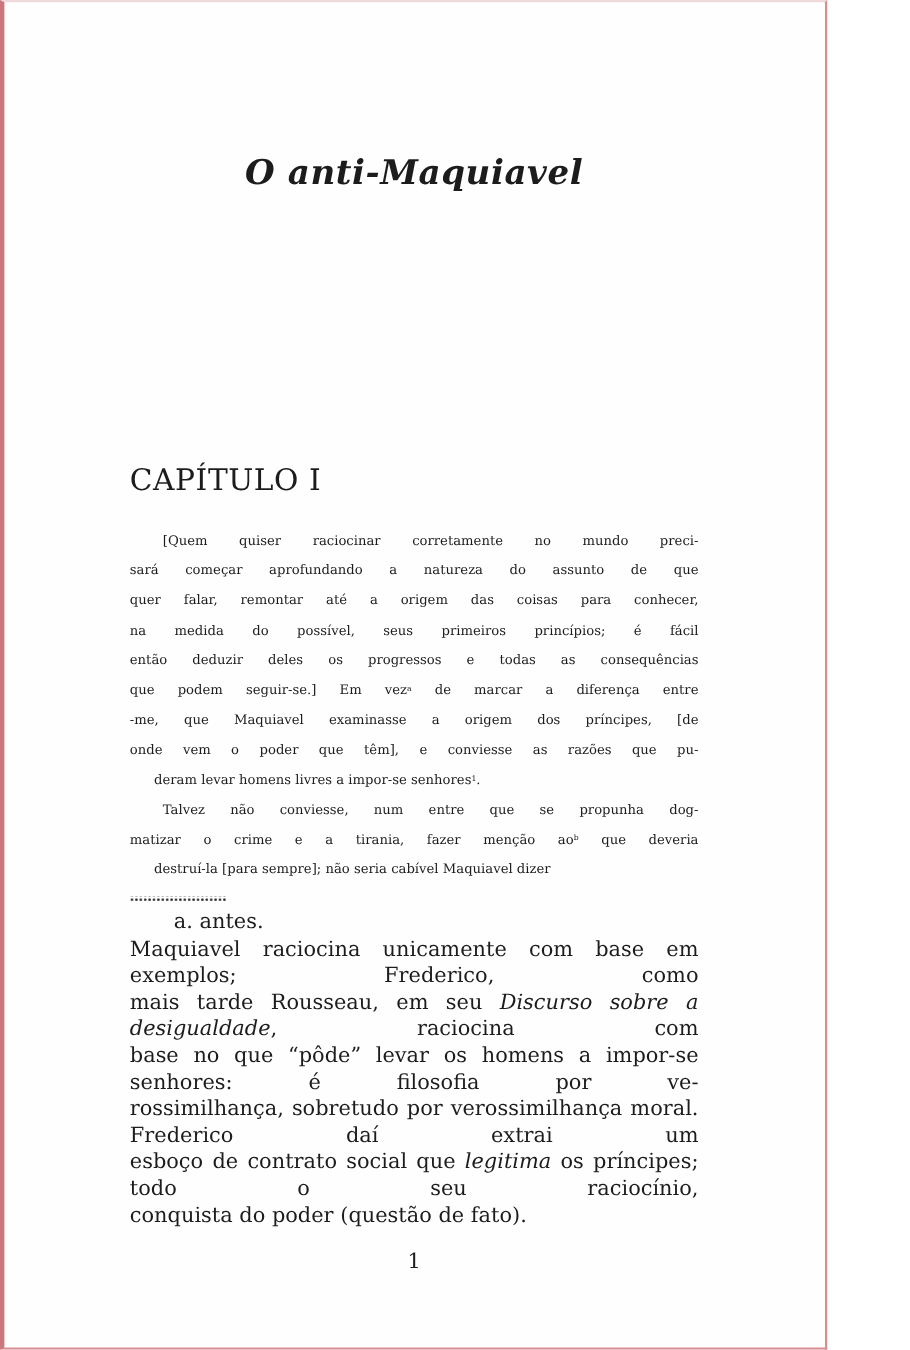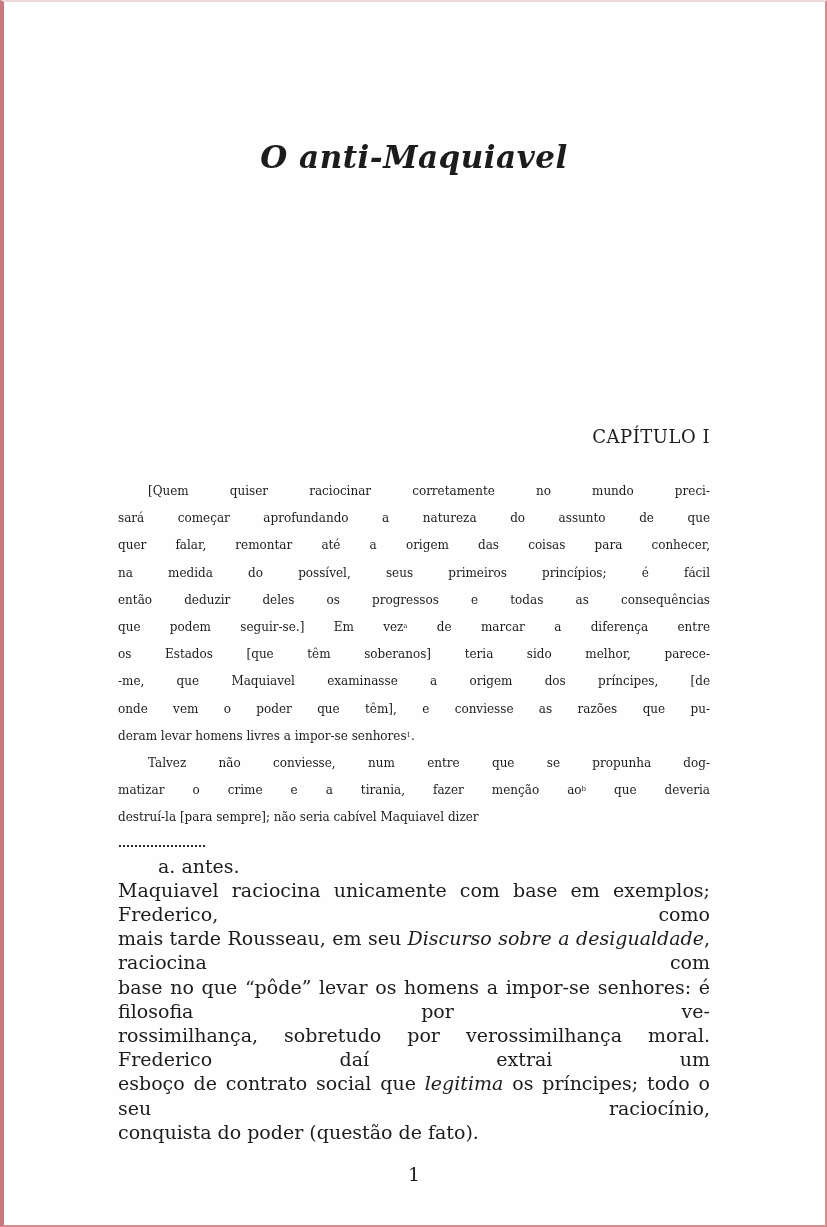--- a/index.html
+++ b/index.html
@@ -2,21 +2,21 @@
 <html><head>
 <meta charset="utf-8">
 <style>
   html, body {
     margin: 0;
     padding: 0;
     background: #ffffff;
   }
   .page {
     position: relative;
-    width: 827px;
+    width: 752px;
     height: 1227px;
     box-sizing: border-box;
     background: #fefefe;
     border-top: 2px solid #eedadb;
     border-left: 4px solid #c9797e;
     border-right: 2px solid #d68e91;
     border-bottom: 2px solid #d68e91;
     padding: 0 115px 0 114px;
     overflow: hidden;
     font-family: "DejaVu Serif", "Liberation Serif", serif;
@@ -26,36 +26,36 @@
     margin: 136px 0 0 0;
     font-size: 31px;
     line-height: 39px;
     font-weight: bold;
     font-style: italic;
     text-align: center;
     letter-spacing: 0.5px;
   }
   .chapter {
     margin: 246px 0 0 0;
-    font-size: 18px;
+    font-size: 27px;
     line-height: 27px;
     font-weight: normal;
-    text-align: right;
+    text-align: left;
     letter-spacing: 0.5px;
   }
   .body-text {
     margin-top: 28px;
     font-size: 12px;
     line-height: 27.2px;
   }
   .line {
     text-align: justify;
     text-align-last: justify;
   }
-  .line.no-just { text-align-last: left; }
+  .line.no-just { text-align-last: left; margin-left: 22px; }
   .line.indent { text-indent: 30px; }
   .sup {
     font-size: 0.58em;
     vertical-align: 0.45em;
     line-height: 0;
   }
   .italic { font-style: italic; }
   .footnote-sep {
     margin-top: 11px;
     width: 88px;
@@ -90,21 +90,20 @@
 
   <h2 class="chapter">CAPÍTULO I</h2>
 
   <div class="body-text" id="body-text">
       <div class="line indent"><span>[Quem quiser raciocinar corretamente no mundo preci-</span></div>
       <div class="line"><span>sará começar aprofundando a natureza do assunto de que</span></div>
       <div class="line"><span>quer falar, remontar até a origem das coisas para conhecer,</span></div>
       <div class="line"><span>na medida do possível, seus primeiros princípios; é fácil</span></div>
       <div class="line"><span>então deduzir deles os progressos e todas as consequências</span></div>
       <div class="line"><span>que podem seguir-se.] Em vez</span><span class="sup">a</span><span> de marcar a diferença entre</span></div>
-      <div class="line"><span>os Estados [que têm soberanos] teria sido melhor, parece-</span></div>
       <div class="line"><span>-me, que Maquiavel examinasse a origem dos príncipes, [de</span></div>
       <div class="line"><span>onde vem o poder que têm], e conviesse as razões que pu-</span></div>
       <div class="line no-just"><span>deram levar homens livres a impor-se senhores</span><span class="sup">1</span><span>.</span></div>
       <div class="line indent"><span>Talvez não conviesse, num entre que se propunha dog-</span></div>
       <div class="line"><span>matizar o crime e a tirania, fazer menção ao</span><span class="sup">b</span><span> que deveria</span></div>
       <div class="line no-just"><span>destruí-la [para sempre]; não seria cabível Maquiavel dizer</span></div>
     </div>
 
   <div class="footnote-sep"></div>
 

